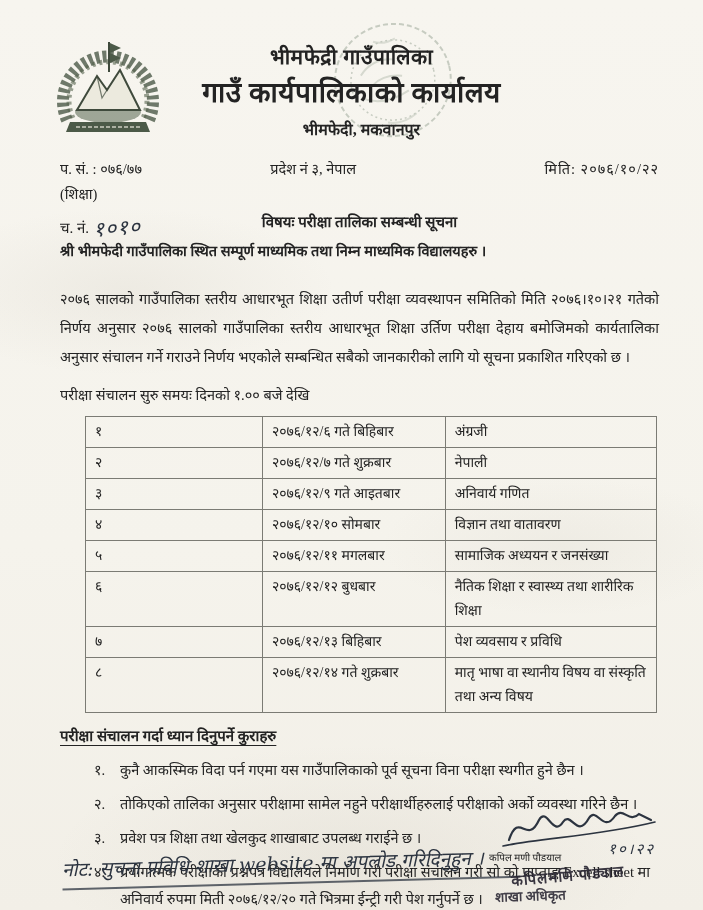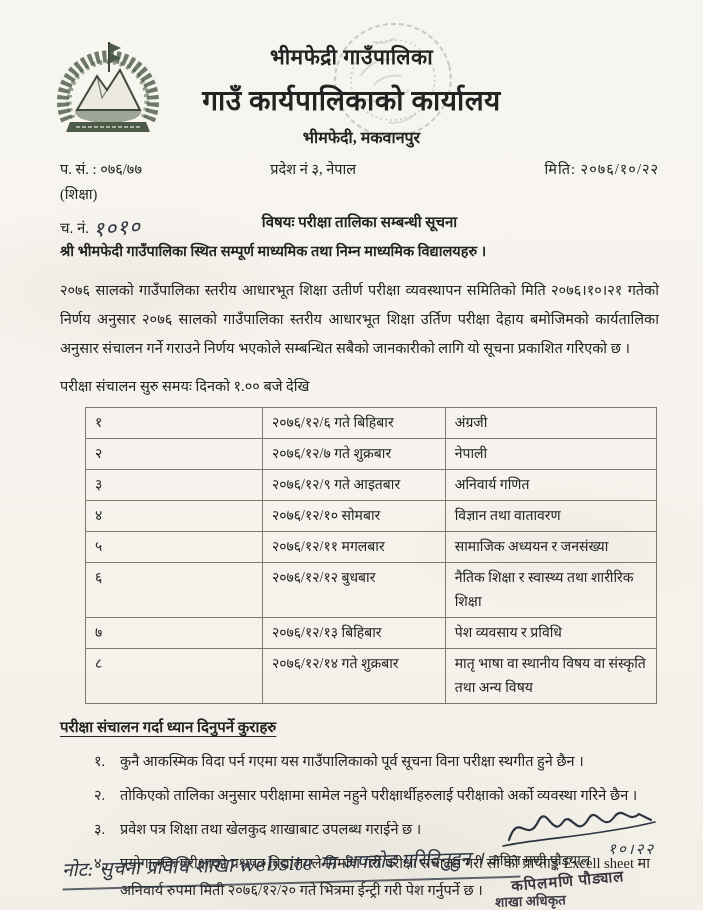--- a/index.html
+++ b/index.html
@@ -18,42 +18,42 @@
     color:#232323;
   }
   
   .emblem{position:absolute;left:50px;top:28px;width:116px;height:120px;}
   .stamp-top{
     position:absolute;left:328px;top:18px;width:130px;height:125px;
     opacity:.38;transform:rotate(-14deg);pointer-events:none;
   }
   .head-center{position:absolute;left:0;right:0;top:42px;text-align:center;}
   .muni{font-size:21px;font-weight:bold;letter-spacing:.5px;}
-  .office{font-size:28px;font-weight:bold;margin-top:10px;letter-spacing:.5px;}
+  .office{font-size:28px;font-weight:bold;margin-top:2px;letter-spacing:.5px;}
   .addr{font-size:16px;font-weight:bold;margin-top:8px;padding-left:20px;}
   
   .meta{position:absolute;left:60px;right:44px;top:158px;font-size:14.5px;}
   .ref-row{display:flex;justify-content:space-between;align-items:baseline;}
   .ref-row .center{transform:translateX(-30px);}
   .ref-row .date{letter-spacing:1px;}
   .dept{margin-top:5px;}
   .dispatch-row{position:relative;margin-top:6px;height:30px;}
   .dispatch-left{position:absolute;left:0;top:2px;font-size:15px;}
   .hand{
     font-family:"DejaVu Serif","Liberation Serif",serif;
     font-style:italic;color:#2c3440;
   }
   .dispatch-no{display:inline-block;font-size:21px;transform:rotate(-4deg) translateY(2px);letter-spacing:1px;}
   .subject{
     position:absolute;left:50%;transform:translateX(-50%);top:2px;
     font-size:15px;font-weight:bold;white-space:nowrap;
   }
   
   .content{position:absolute;left:60px;right:44px;top:240px;}
-  .addressee{font-size:14.5px;font-weight:bold;margin-bottom:16px;}
+  .addressee{font-size:14.5px;font-weight:bold;margin-bottom:25px;}
   .bodytext{font-size:14.5px;line-height:29px;text-align:justify;}
   .examtime{font-size:14.5px;margin-top:12px;}
   
   table.sched{
     border-collapse:collapse;margin:12px 0 0 25px;width:572px;
     font-size:14px;table-layout:fixed;
   }
   table.sched th,table.sched td{
     border:1.2px solid #7b7b74;padding:3px 9px;line-height:24px;
     text-align:left;font-weight:normal;vertical-align:top;
@@ -71,21 +71,21 @@
   
   .hand-note{
     position:absolute;left:62px;top:850px;width:458px;
     font-size:19px;line-height:26px;transform:rotate(-1.6deg);
     border-bottom:2px solid rgba(44,52,64,.75);padding-bottom:6px;
   }
   
   .sig-block{position:absolute;right:34px;top:804px;width:180px;text-align:center;}
   .sig-squiggle{display:block;margin:0 auto;}
   .sig-date{position:absolute;right:14px;top:34px;font-size:15px;letter-spacing:2px;text-align:right;}
-  .sig-name{font-size:14px;margin-top:-6px;text-align:left;}
+  .sig-name{font-size:10px;margin-top:-6px;text-align:left;}
   .stamp-name{
     font-size:15px;font-weight:bold;color:#2a2733;opacity:.92;
     transform:rotate(-5deg);margin-top:0;text-align:left;padding-left:22px;letter-spacing:1px;
   }
   .stamp-title{
     font-size:13.5px;font-weight:bold;color:#2a2733;opacity:.88;
     transform:rotate(-2deg);text-align:left;padding-left:6px;margin-top:1px;
   }
 </style>
 </head>

